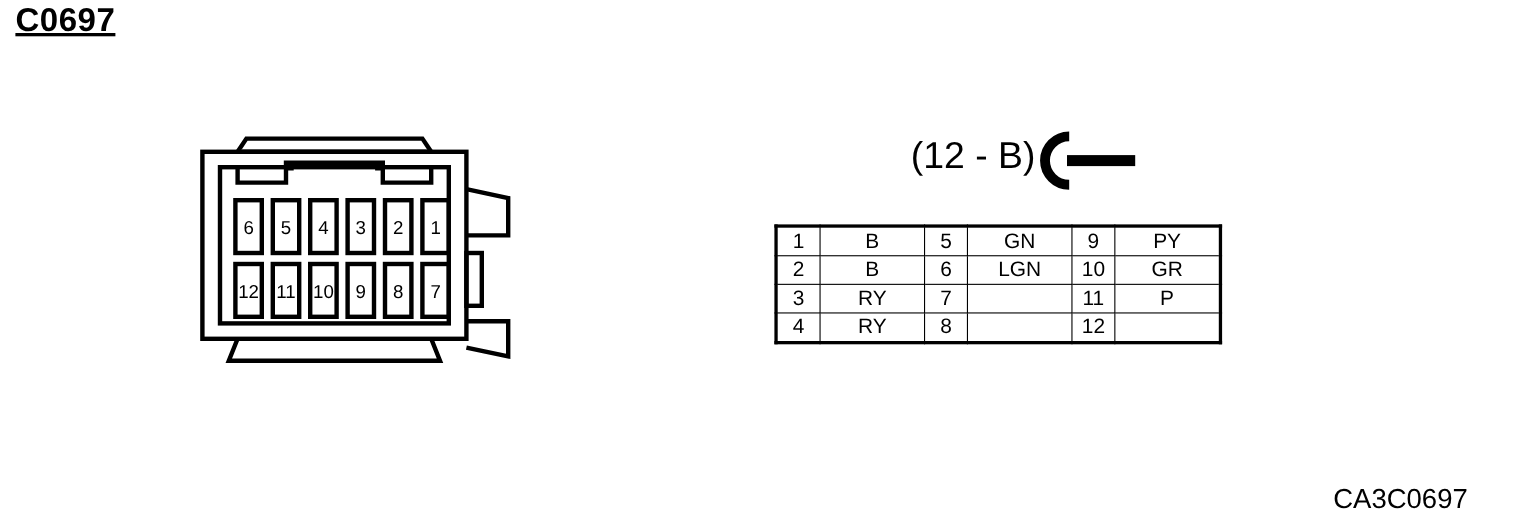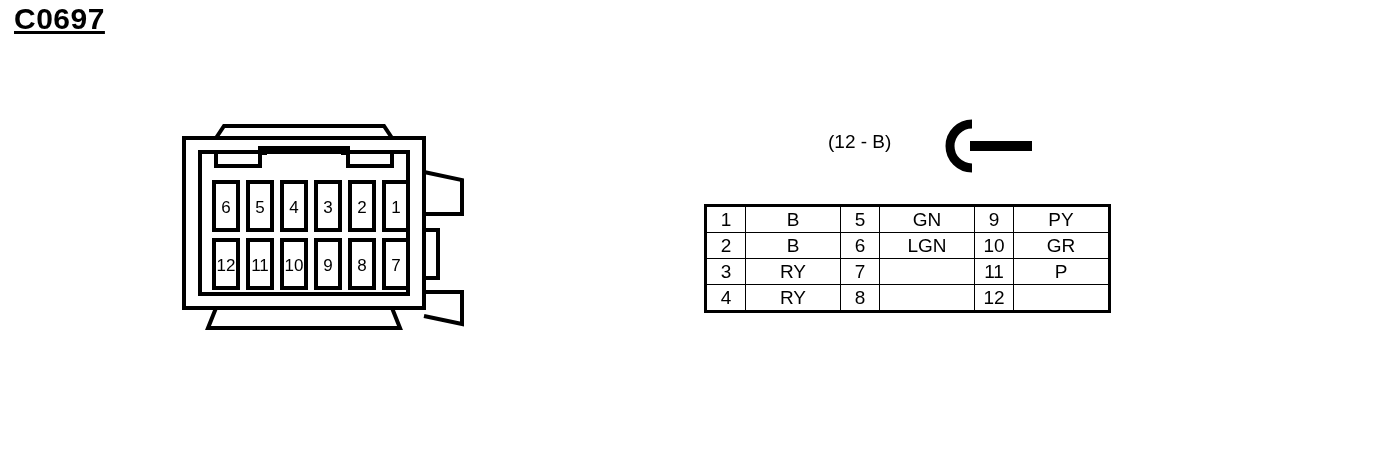--- a/index.html
+++ b/index.html
@@ -57,21 +57,21 @@
     position: absolute;
     left: 828px;
     top: 118px;
     width: 210px;
     height: 56px;
   }
   #terminal-label {
     position: absolute;
     left: 0px;
     top: 8px;
-    font-size: 19px;
+    font-size: 34px;
     line-height: 32px;
     white-space: nowrap;
     text-align: center;
   }
   #terminal-symbol {
     position: absolute;
     left: 112px;
     top: 0px;
   }
   #terminal-symbol svg { display: block; }
@@ -220,14 +220,15 @@
           <td class="val">RY</td>
           <td class="num">8</td>
           <td class="val"></td>
           <td class="num">12</td>
           <td class="val"></td>
         </tr>
       </tbody>
     </table>
   </div>
 
+  <div id="footer-code">CA3C0697</div>
 
 </div>
 
 </body></html>

